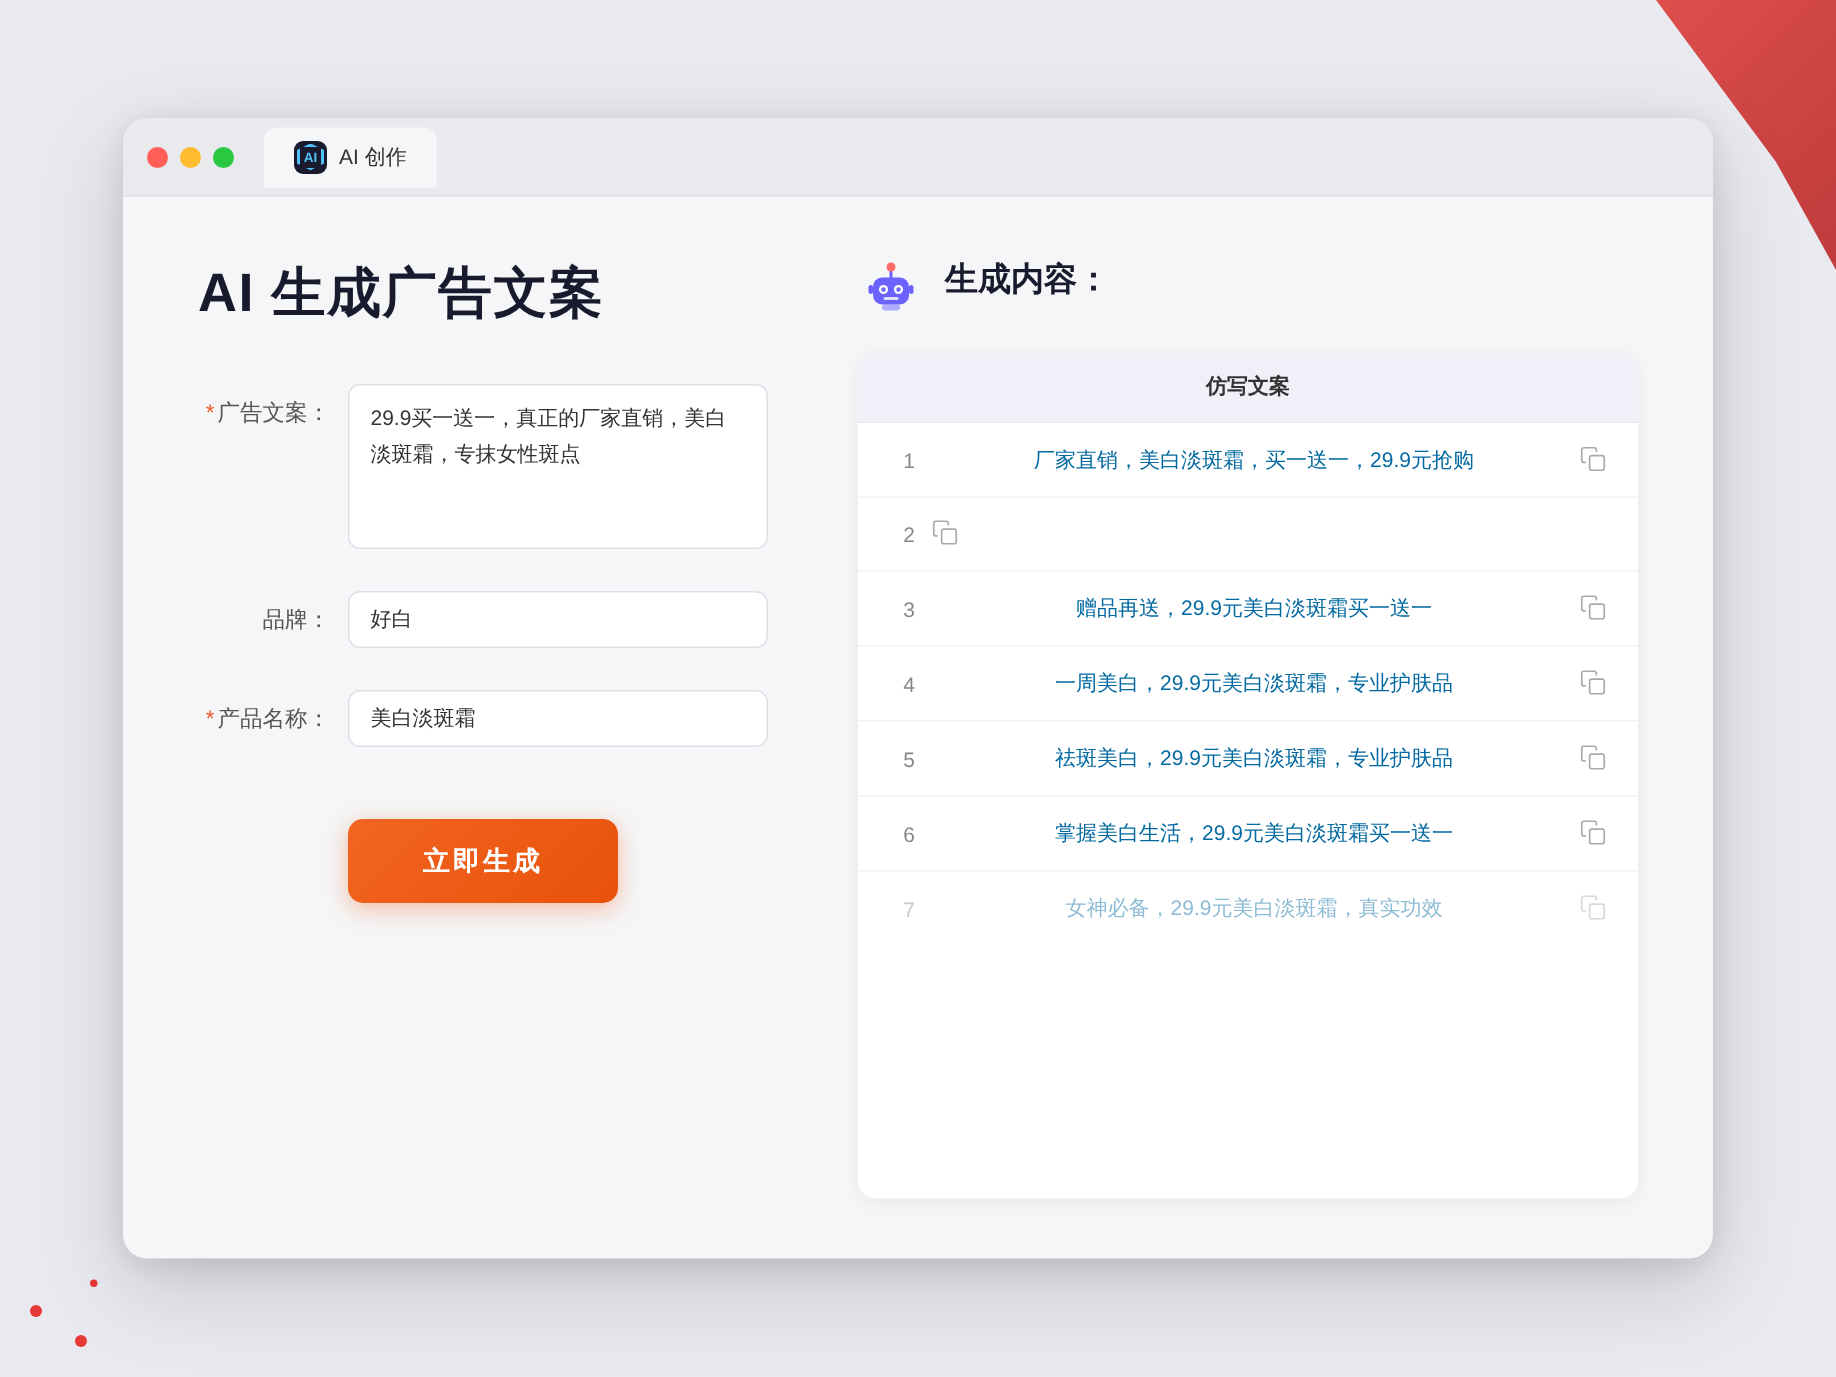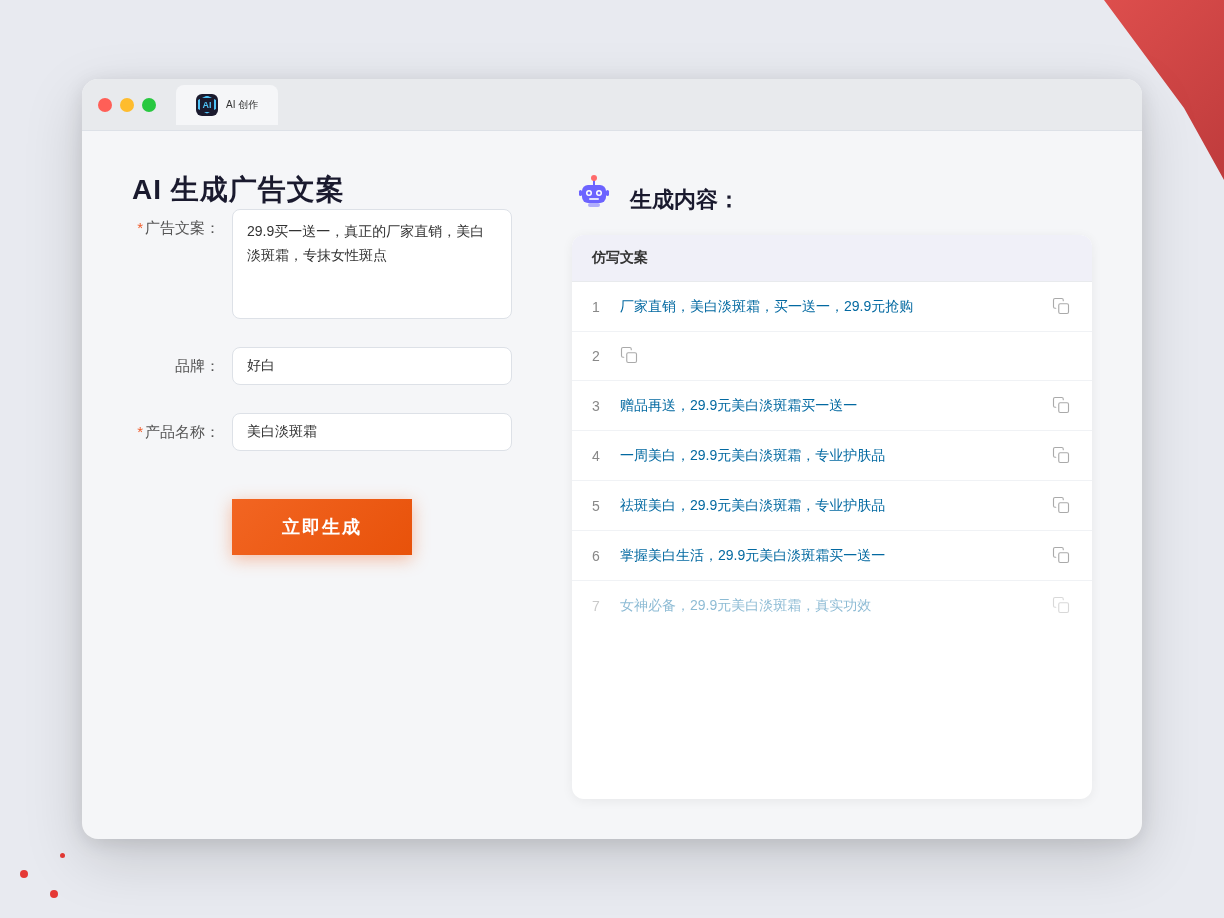--- a/index.html
+++ b/index.html
@@ -95,43 +95,44 @@
       display: block;
       background: transparent;
     }
     .tab-icon-inner {
       position: absolute;
       color: #4fc3f7;
       font-size: 9px;
       font-weight: bold;
     }
     .tab-label {
-      font-size: 10px;
+      font-size: 14px;
       color: #333;
       font-weight: 500;
     }
 
     
     .main-content {
       flex: 1;
       display: flex;
       padding: 40px 50px;
       gap: 60px;
       overflow: hidden;
     }
 
     
     .left-panel {
       width: 380px;
       flex-shrink: 0;
     }
     .page-title {
-      font-size: 28px;
+      font-size: 36px;
       font-weight: 700;
       color: #1a1a2e;
+      margin-bottom: 36px;
       letter-spacing: 1px;
     }
 
     .form-group {
       display: flex;
       align-items: flex-start;
       margin-bottom: 28px;
       justify-content: space-between;
     }
     .form-label {
@@ -161,60 +162,61 @@
     textarea.form-control {
       height: 110px;
       resize: none;
       line-height: 1.7;
     }
 
     .generate-btn {
       background: linear-gradient(135deg, #f26522, #e8520a);
       color: #fff;
       border: none;
-      border-radius: 0;
+      border-radius: 10px;
       padding: 16px 50px;
       font-size: 18px;
       font-weight: 600;
       cursor: pointer;
       margin-top: 20px;
       margin-left: 100px;
       letter-spacing: 2px;
       box-shadow: 0 4px 16px rgba(242, 101, 34, 0.4);
     }
 
     
     .right-panel {
       flex: 1;
       display: flex;
       flex-direction: column;
     }
     .right-header {
       display: flex;
-      align-items: flex-end;
+      align-items: flex-start;
       gap: 14px;
       margin-bottom: 20px;
     }
     .robot-icon {
       width: 44px;
       height: 44px;
       flex-shrink: 0;
     }
     .right-title {
       font-size: 22px;
       font-weight: 600;
       color: #1a1a2e;
     }
 
     .results-container {
       background: #fff;
       border-radius: 12px;
       overflow: hidden;
       box-shadow: 0 2px 12px rgba(0,0,0,0.06);
       flex: 1;
+      text-align: center;
     }
     .results-header {
       background: #f0f0f8;
       padding: 14px 20px;
       font-size: 14px;
       font-weight: 600;
       color: #333;
       border-bottom: 1px solid #e8eaed;
     }
     .result-item {

